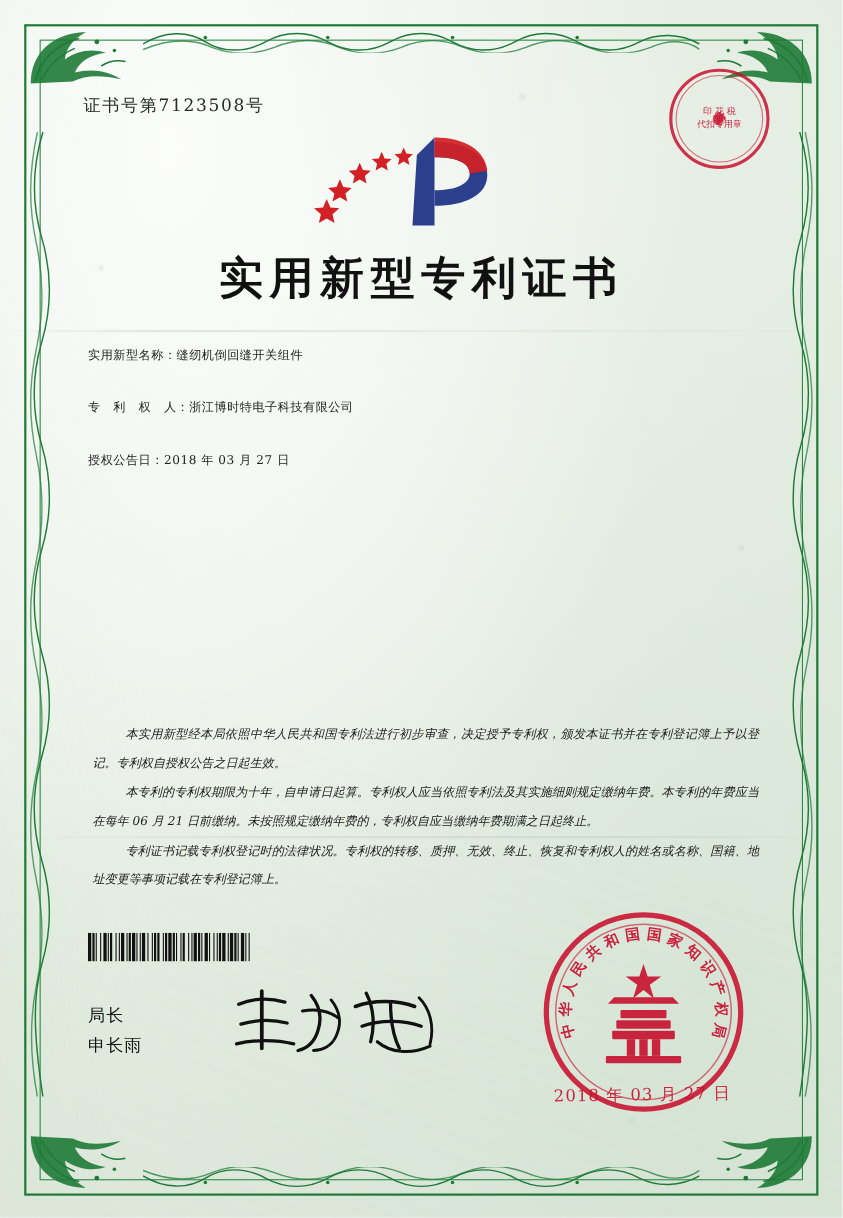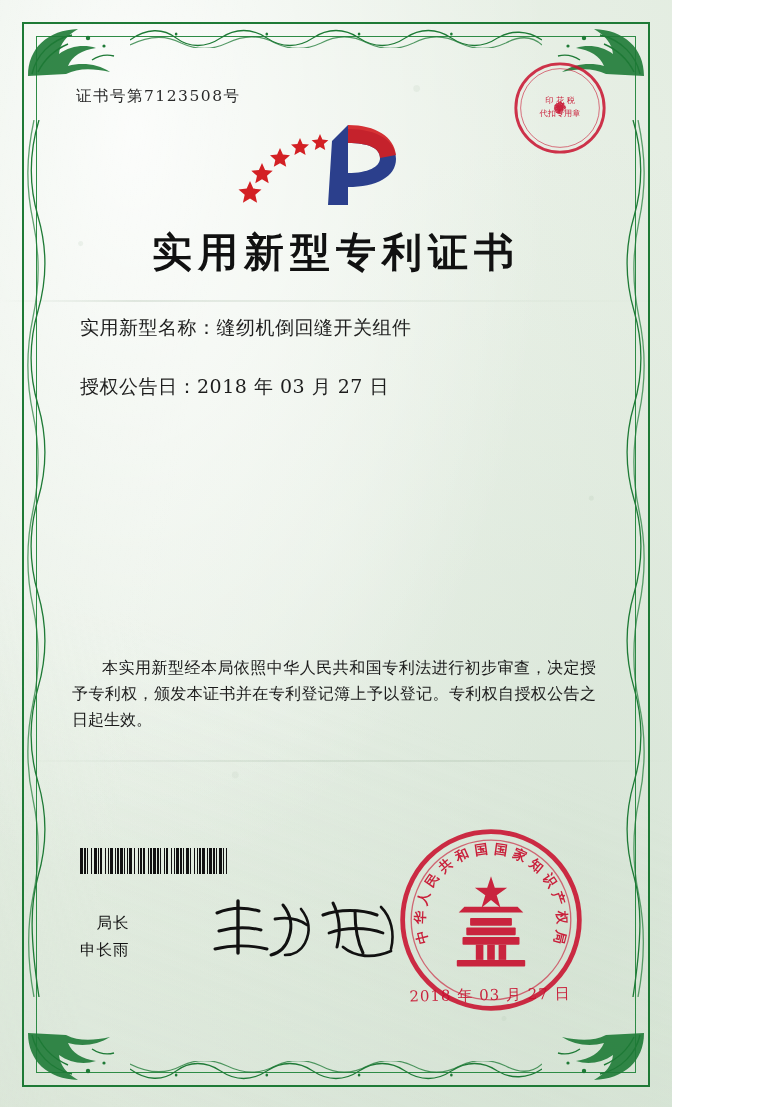--- a/index.html
+++ b/index.html
@@ -5,21 +5,21 @@
   * { box-sizing: border-box; }
   html, body {
     margin: 0; padding: 0;
     background: #ffffff;
   }
   body {
     font-family: "DejaVu Sans", "Liberation Sans", sans-serif;
   }
   .page {
     position: relative;
-    width: 672px;
+    width: 766px;
     height: 1107px;
     overflow: hidden;
     background:
       radial-gradient(ellipse at 20% 12%, rgba(255,255,255,0.85) 0%, rgba(255,255,255,0) 55%),
       radial-gradient(ellipse at 85% 80%, rgba(205,222,205,0.55) 0%, rgba(255,255,255,0) 60%),
       radial-gradient(ellipse at 50% 50%, rgba(238,244,236,0.8) 0%, rgba(226,236,224,0.9) 100%),
       linear-gradient(170deg, #f6f8f4 0%, #eef3ea 40%, #e6eee4 70%, #f2f5ef 100%);
   }
   
   .paper-noise {
@@ -130,37 +130,38 @@
     letter-spacing: 6px;
     color: #111;
   }
 
   .fields {
     position: absolute;
     left: 24px; right: 20px; top: 255px;
   }
   .field {
     font-family: "DejaVu Serif", "Liberation Serif", serif;
-    font-size: 19px;
+    font-size: 11px;
     color: #1d1d1d;
     margin-bottom: 33px;
     white-space: nowrap;
   }
   .field .lbl { letter-spacing: 0.5px; }
   .field .val { letter-spacing: 0.5px; }
   .field.tight { margin-bottom: 31px; }
 
   .paras {
     position: absolute;
-    left: 16px; right: 20px; top: 595px;
-    font-family: "DejaVu Serif", "Liberation Serif", serif;
-    font-size: 16px;
+    left: 28px; right: 20px; top: 595px;
+    font-family: "DejaVu Serif", "Liberation Serif", serif;
+    font-size: 11px;
     line-height: 26px;
     color: #1b1b1b;
     text-align: justify;
+    font-style: italic;
   }
   .paras p {
     margin: 0 0 1px 0;
     text-indent: 30px;
   }
 
   
   .barcode {
     position: absolute;
     left: 80px; top: 848px;
@@ -177,21 +178,20 @@
 
   
   .sig-block {
     position: absolute;
     left: 80px; top: 910px;
     font-family: "DejaVu Serif", "Liberation Serif", serif;
     font-size: 15.5px;
     color: #141414;
     line-height: 27px;
     letter-spacing: 1px;
-    text-align: right;
   }
   .signature {
     position: absolute;
     left: 205px; top: 893px;
     width: 215px; height: 70px;
     color: #111;
   }
   .signature svg { width: 100%; height: 100%; display: block; }
 
   
@@ -341,27 +341,32 @@
         </svg>
       </div>
     </div>
 
     <div class="title">实用新型专利证书</div>
 
     <div class="fields">
       <div class="field">
         <span class="lbl">实用新型名称：</span><span class="val">缝纫机倒回缝开关组件</span>
       </div>
+      <div class="field">
+        <span class="lbl">专　利　权　人：</span><span class="val">浙江博时特电子科技有限公司</span>
+      </div>
       <div class="field tight">
         <span class="lbl">授权公告日：</span><span class="val">2018 年 03 月 27 日</span>
       </div>
     </div>
 
     <div class="paras">
       <p>本实用新型经本局依照中华人民共和国专利法进行初步审查，决定授予专利权，颁发本证书并在专利登记簿上予以登记。专利权自授权公告之日起生效。</p>
+      <p>本专利的专利权期限为十年，自申请日起算。专利权人应当依照专利法及其实施细则规定缴纳年费。本专利的年费应当在每年 06 月 21 日前缴纳。未按照规定缴纳年费的，专利权自应当缴纳年费期满之日起终止。</p>
+      <p>专利证书记载专利权登记时的法律状况。专利权的转移、质押、无效、终止、恢复和专利权人的姓名或名称、国籍、地址变更等事项记载在专利登记簿上。</p>
     </div>
   </div>
 
   <div class="barcode" id="barcode">
       <i style="width: 3px; background: rgb(17, 17, 17);"></i>
       <i style="width: 1px; background: transparent;"></i>
       <i style="width: 2px; background: rgb(17, 17, 17);"></i>
       <i style="width: 1px; background: transparent;"></i>
       <i style="width: 1px; background: rgb(17, 17, 17);"></i>
       <i style="width: 3px; background: transparent;"></i>

